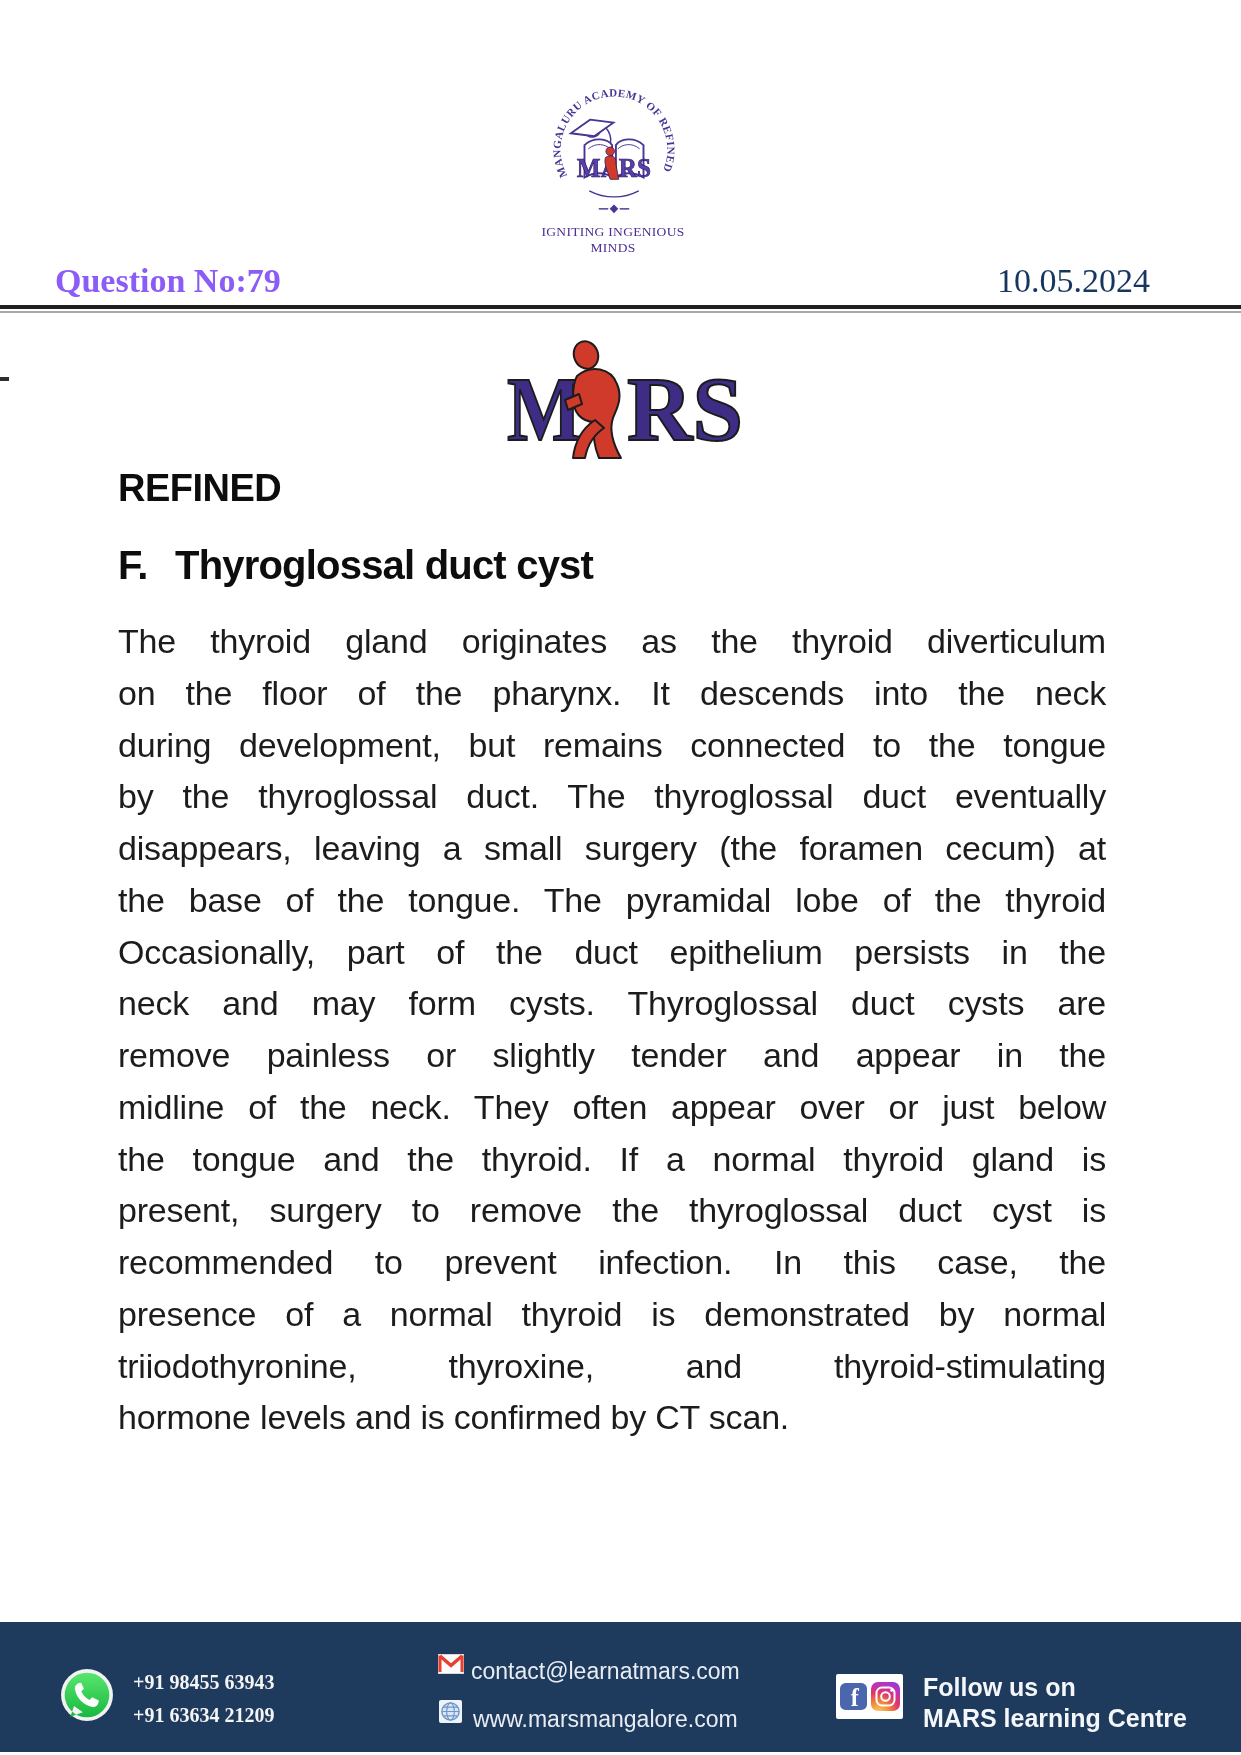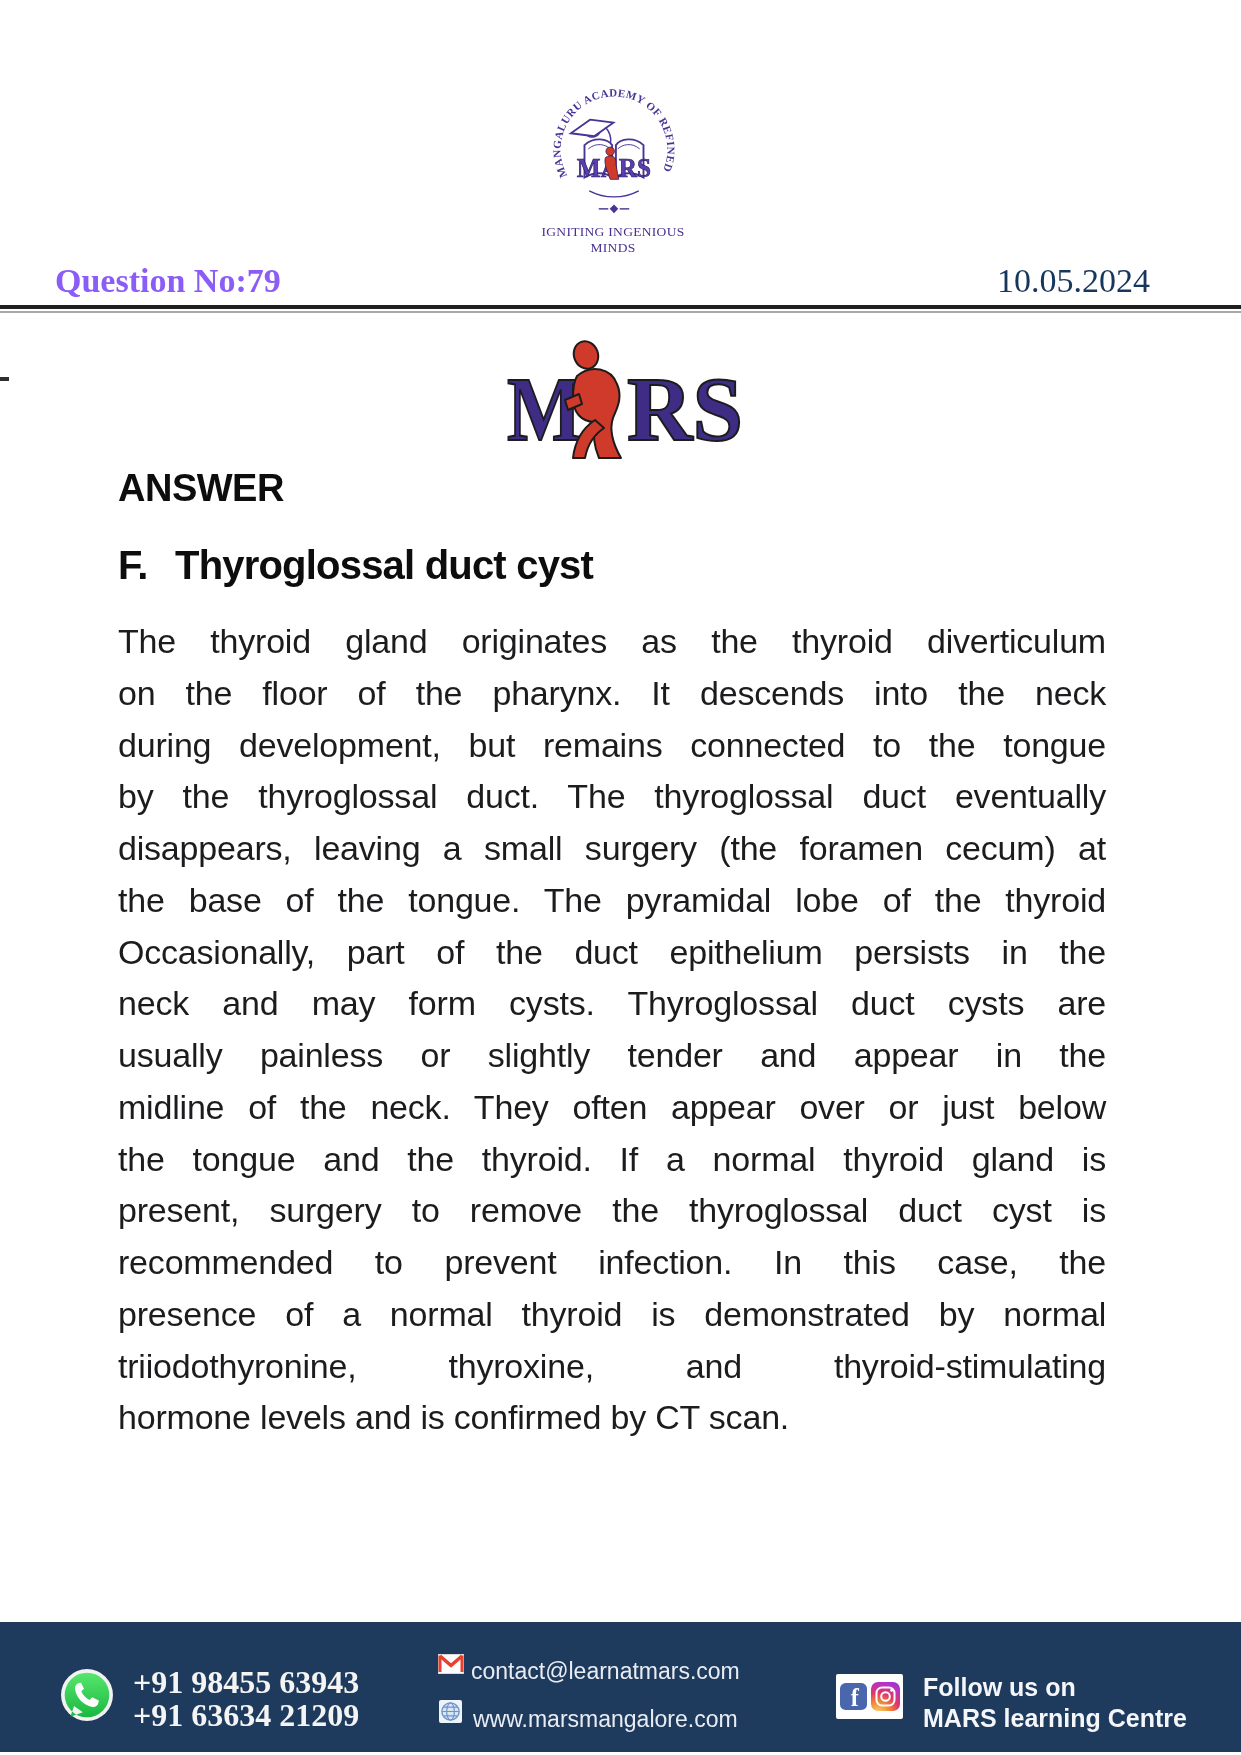--- a/index.html
+++ b/index.html
@@ -32,21 +32,21 @@
   .f-label{display:inline-block;width:57px;}
   .body-block{position:absolute;left:118px;top:616px;width:988px;}
   .body-line{display:block;width:988px;line-height:51.75px;font-size:34px;color:#1c1c1e;
     letter-spacing:-.2px;text-align:justify;text-align-last:justify;white-space:normal;}
   .body-line.last{text-align-last:left;}
 
   
   .footer{position:absolute;left:0;top:1622px;width:1241px;height:130px;background:#1e3a5d;}
   .wa-icon{position:absolute;left:60px;top:46px;width:54px;height:54px;}
   .phones{position:absolute;left:133px;top:44px;font-family:"Liberation Serif",serif;
-    font-weight:bold;font-size:32px;line-height:33px;color:#f4f4f4;}
+    font-weight:bold;font-size:20px;line-height:33px;color:#f4f4f4;}
   .gmail-icon{position:absolute;left:438px;top:32px;width:26px;height:20px;}
   .email-text{position:absolute;left:471px;top:36px;font-size:23px;color:#e9edf3;}
   .globe-icon{position:absolute;left:439px;top:78px;width:23px;height:23px;}
   .site-text{position:absolute;left:473px;top:84px;font-size:23px;color:#e9edf3;}
   .social-box{position:absolute;left:836px;top:52px;width:67px;height:45px;background:#ffffff;
     border-radius:2px;display:flex;align-items:center;justify-content:center;gap:4px;}
   .follow{position:absolute;left:923px;top:50px;font-weight:bold;font-size:25px;
     line-height:31px;color:#f4f6f9;}
 </style>
 </head>
@@ -102,35 +102,35 @@
     <text x="122" y="108" font-family="Liberation Serif, serif" font-size="92" font-weight="bold" fill="#3e2c85" stroke="#1c1c1c" stroke-width="2" textLength="116" lengthAdjust="spacingAndGlyphs">RS</text>
     <g fill="#cf3a2b" stroke="#1c1c1c" stroke-width="2" stroke-linejoin="round">
       <ellipse cx="81" cy="23" rx="12" ry="14" transform="rotate(-20 81 23)"></ellipse>
       <path d="M 72,44 C 86,32 106,36 112,52 C 118,66 112,76 108,86 C 104,98 108,112 116,126
                L 94,126 C 88,112 88,100 90,90 C 76,90 68,80 68,66 C 68,56 69,49 72,44 Z"></path>
       <path d="M 90,88 C 78,96 70,108 68,126 L 80,126 C 83,110 90,102 99,96 Z"></path>
       <path d="M 60,68 L 74,62 L 77,72 L 63,78 Z"></path>
     </g>
   </svg>
 
-  <div class="answer-heading">ANSWER</div>
+  <div class="answer-heading">REFINED</div>
   <div class="f-heading">
     <span class="f-label">F.</span><span>Thyroglossal duct cyst</span>
   </div>
 
   <div class="body-block">
     <span class="body-line">The thyroid gland originates as the thyroid diverticulum</span>
     <span class="body-line">on the floor of the pharynx. It descends into the neck</span>
     <span class="body-line">during development, but remains connected to the tongue</span>
     <span class="body-line">by the thyroglossal duct. The thyroglossal duct eventually</span>
     <span class="body-line">disappears, leaving a small surgery (the foramen cecum) at</span>
     <span class="body-line">the base of the tongue. The pyramidal lobe of the thyroid</span>
     <span class="body-line">Occasionally, part of the duct epithelium persists in the</span>
     <span class="body-line">neck and may form cysts. Thyroglossal duct cysts are</span>
-    <span class="body-line">usually painless or slightly tender and appear in the</span>
+    <span class="body-line">remove painless or slightly tender and appear in the</span>
     <span class="body-line">midline of the neck. They often appear over or just below</span>
     <span class="body-line">the tongue and the thyroid. If a normal thyroid gland is</span>
     <span class="body-line">present, surgery to remove the thyroglossal duct cyst is</span>
     <span class="body-line">recommended to prevent infection. In this case, the</span>
     <span class="body-line">presence of a normal thyroid is demonstrated by normal</span>
     <span class="body-line">triiodothyronine, thyroxine, and thyroid-stimulating</span>
     <span class="body-line last">hormone levels and is confirmed by CT scan.</span>
   </div>
 
   <div class="footer">

